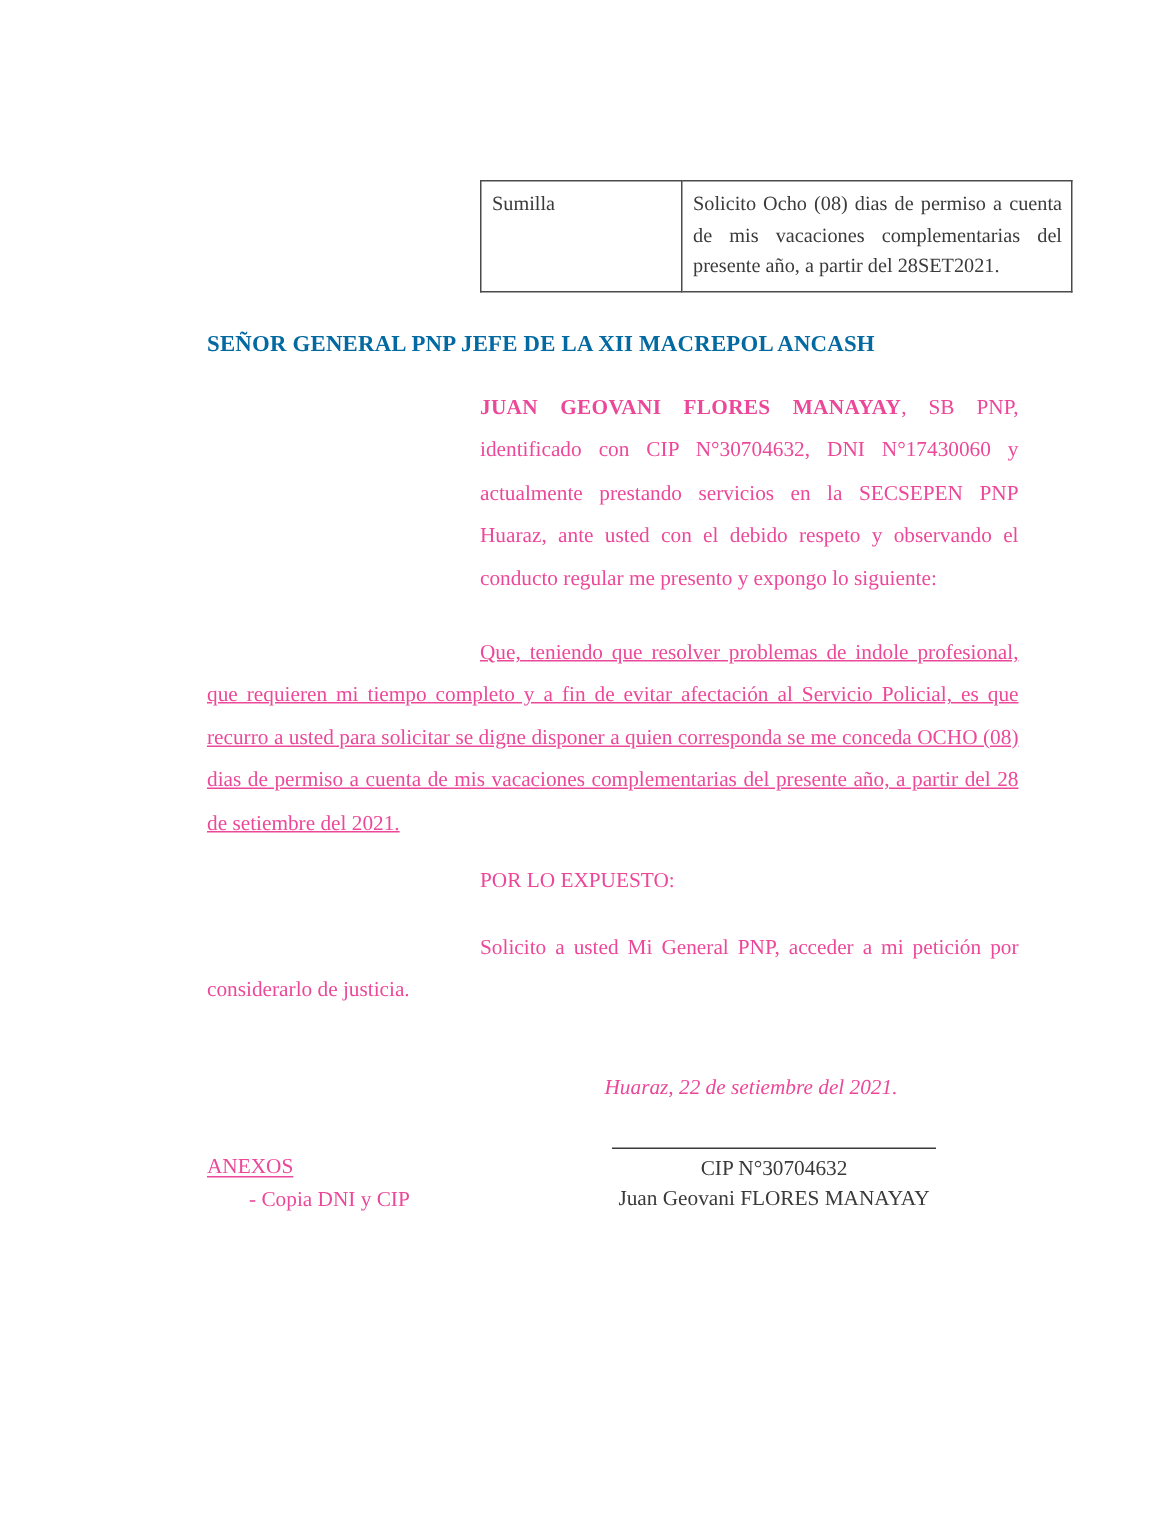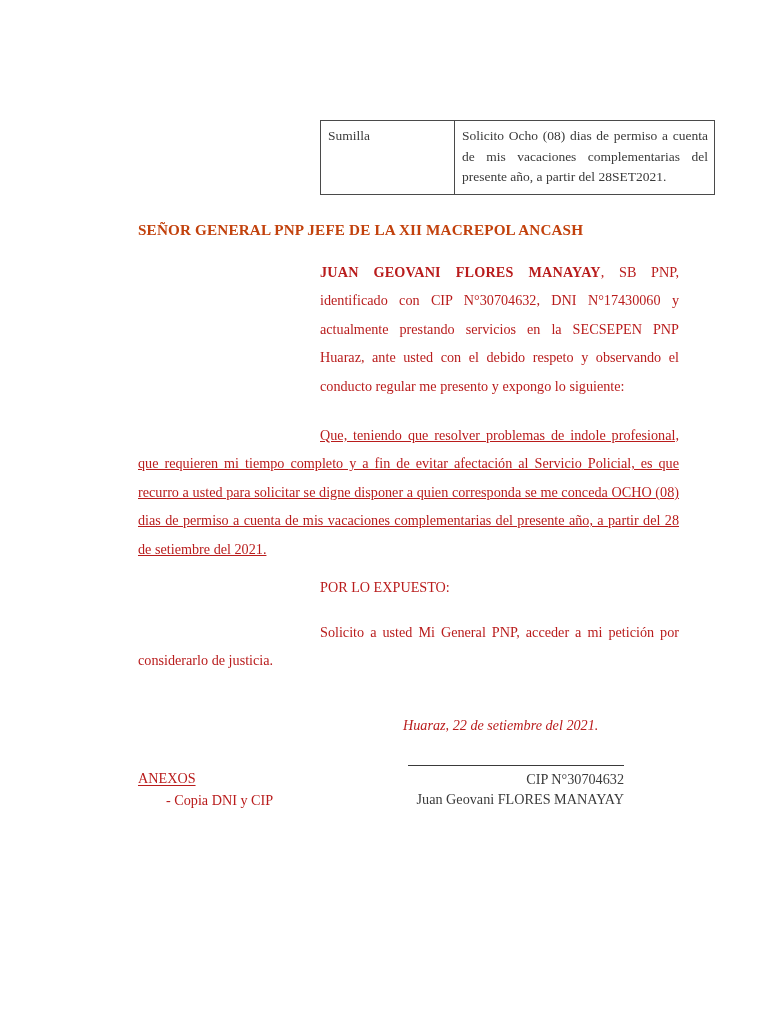--- a/index.html
+++ b/index.html
@@ -44,30 +44,30 @@
   }
 
   
   .doc-heading {
     position: absolute;
     left: 138px;
     top: 221px;
     font-size: 15.2px;
     font-weight: bold;
     letter-spacing: 0.15px;
-    color: #c2410c;
+    color: #0369a1;
     white-space: nowrap;
   }
 
   
   .block {
     position: absolute;
     font-size: 14.2px;
     line-height: 2.0;
-    color: #b91c1c;
+    color: #ec4899;
   }
 
   
   .intro-para {
     left: 320px;
     top: 258px;
     width: 359px;
     text-align: justify;
     text-align-last: left;
   }
@@ -125,21 +125,21 @@
     margin-top: 1px;
     margin-left: 28px;
   }
 
   
   .signature {
     position: absolute;
     left: 408px;
     top: 765px;
     width: 216px;
-    text-align: right;
+    text-align: center;
     font-size: 14.2px;
     line-height: 1.42;
     color: #3a3a3a;
   }
   .signature-rule {
     height: 0;
     border-top: 1.4px solid #3a3a3a;
     margin-bottom: 3px;
   }
 </style>

